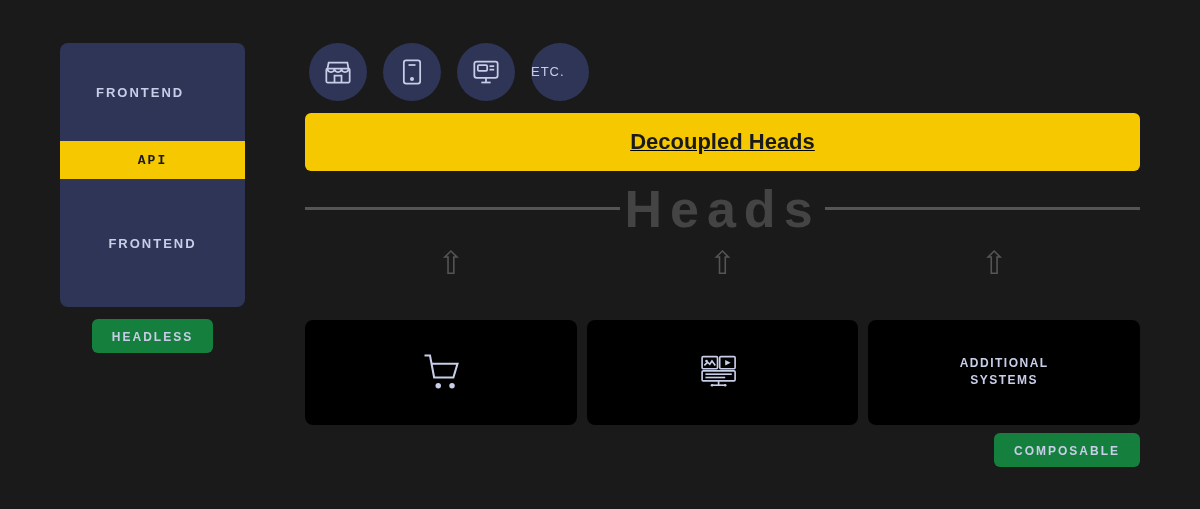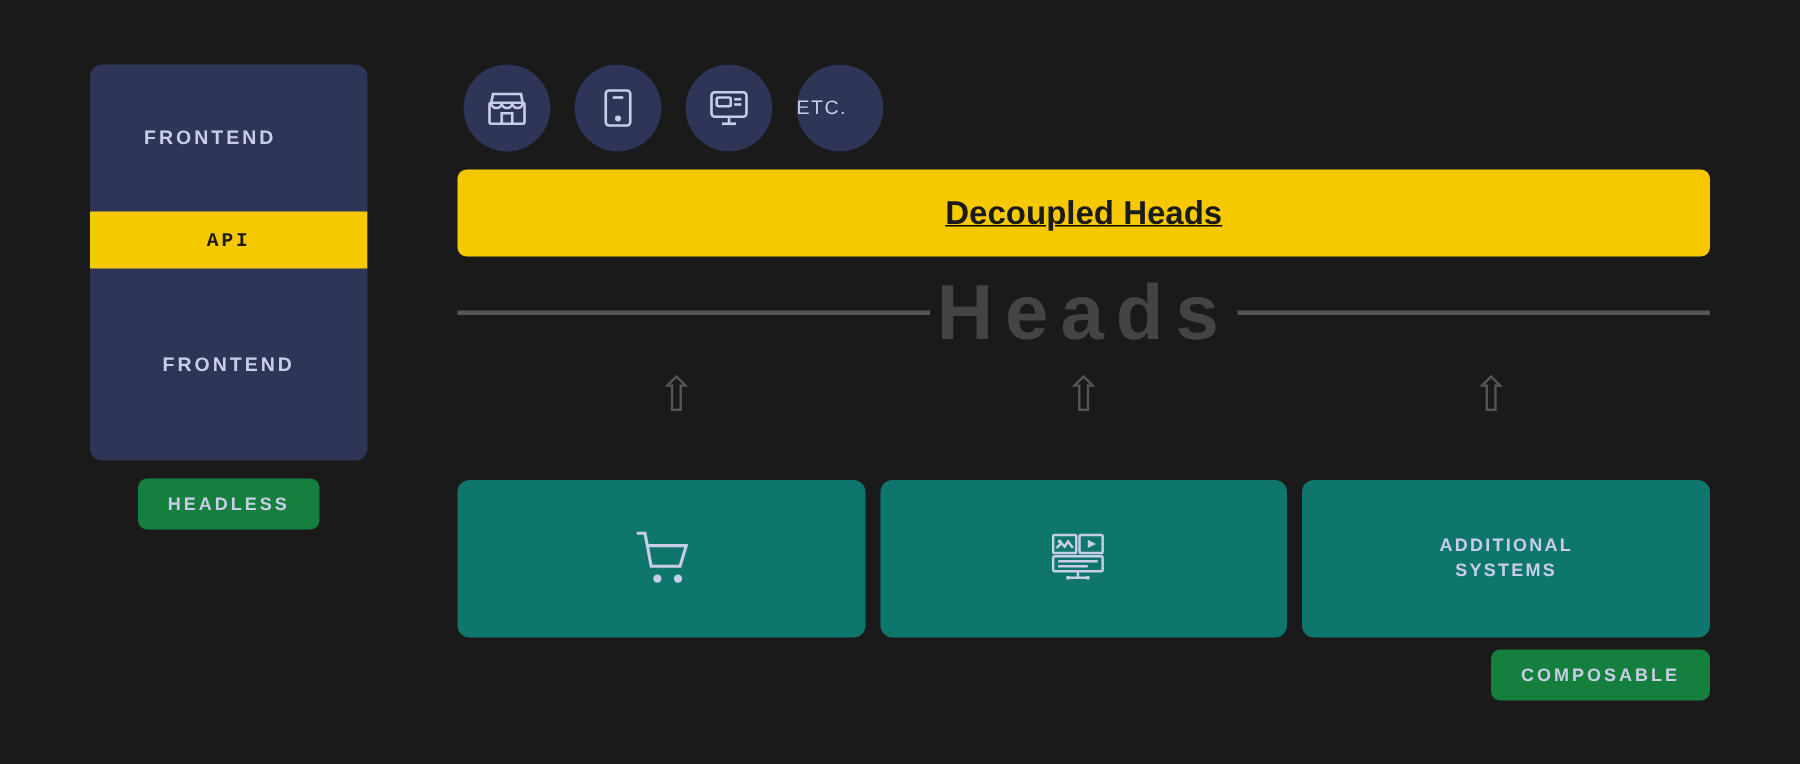--- a/index.html
+++ b/index.html
@@ -148,21 +148,21 @@
       color: #555;
       font-size: 32px;
       line-height: 1;
     }
     .systems-row {
       display: flex;
       gap: 10px;
       width: 100%;
     }
     .system-box {
-      background: #0f766e;
+      background: #000000;
       border-radius: 8px;
       flex: 1;
       height: 105px;
       display: flex;
       align-items: center;
       justify-content: center;
       flex-direction: column;
       gap: 6px;
       margin-top: 33px;
     }

